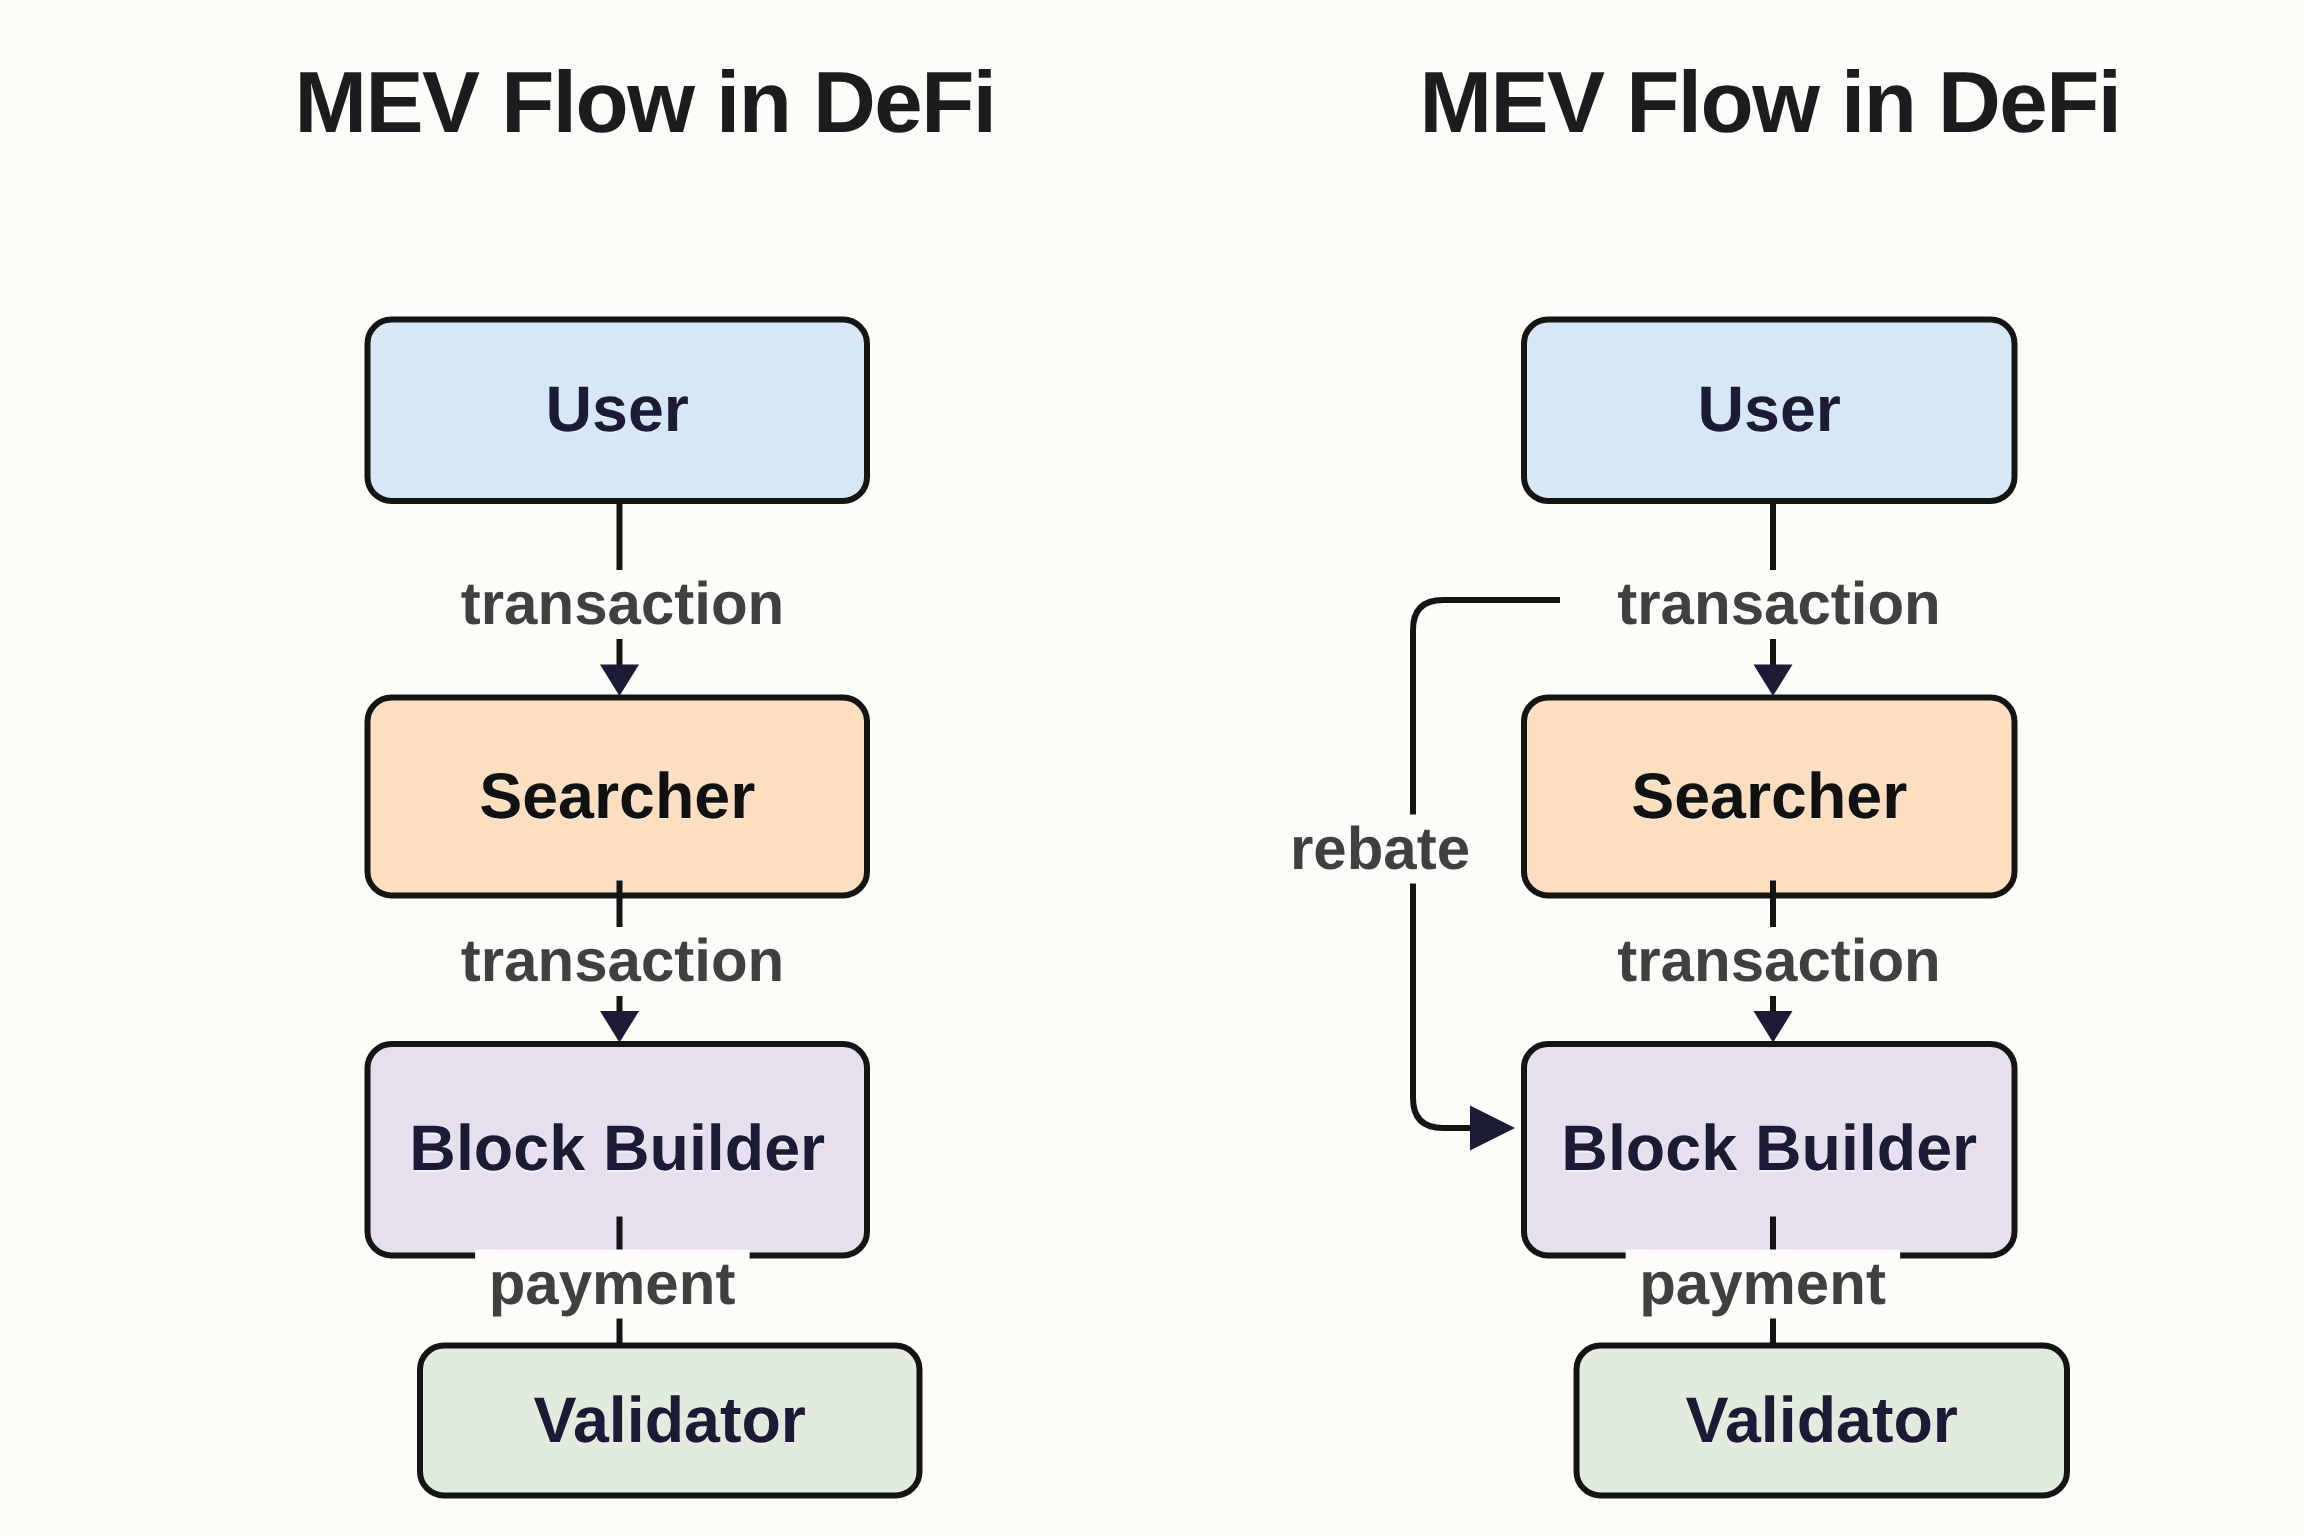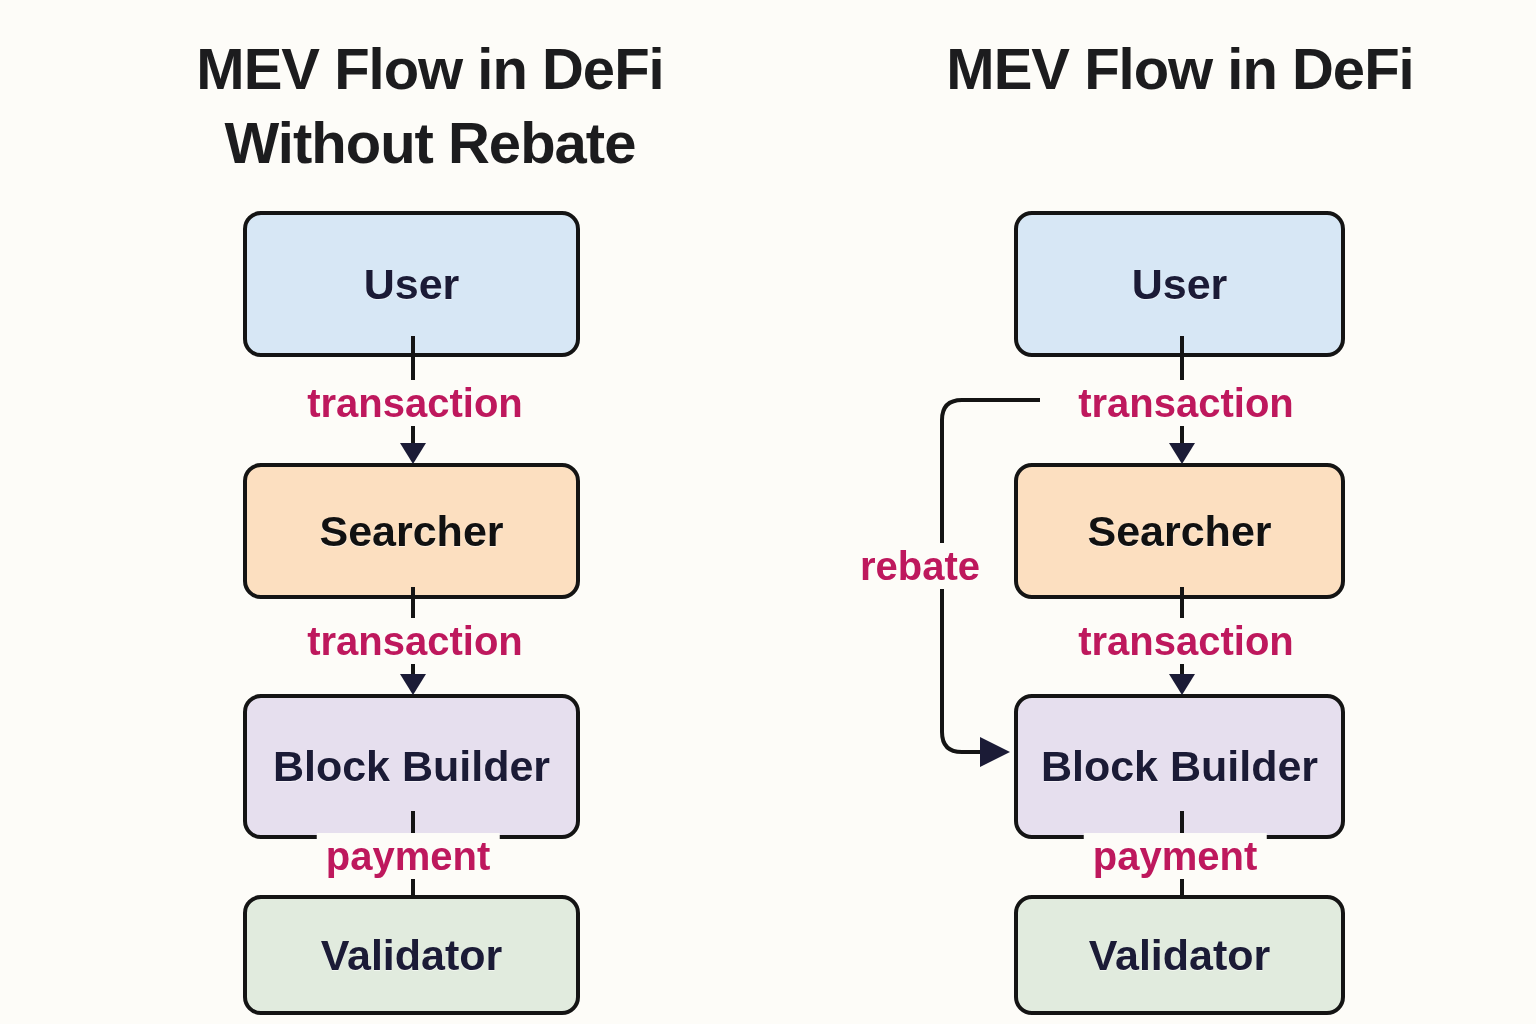--- a/index.html
+++ b/index.html
@@ -20,24 +20,24 @@
   .box{
     position:absolute;
     display:flex;align-items:center;justify-content:center;
     border:4px solid #141414;border-radius:18px;
     font-size:43px;font-weight:bold;white-space:nowrap;
     box-sizing:border-box;
     text-shadow:0 1px 0 rgba(255,255,255,.55);
   }
   .col-l{left:243px;width:337px;}
   .col-r{left:1014px;width:331px;}
-  .row-user{top:211px;height:146px;}
+  .row-user{top:211px;height:125px;}
   .row-searcher{top:463px;height:136px;}
   .row-builder{top:694px;height:145px;}
-  .row-validator{top:895px;height:120px;}
+  .row-validator{top:895px;height:104px;margin-left:35px;}
   .vline{position:absolute;width:4px;background:#141414;}
   .x-l{left:411px;}
   .x-r{left:1180px;}
   .seg-a{top:336px;height:44px;}
   .seg-b{top:424px;height:22px;}
   .seg-c{top:587px;height:32px;}
   .seg-d{top:660px;height:16px;}
   .seg-e{top:811px;height:30px;}
   .seg-f{top:874px;height:22px;}
   .arrow-down{
@@ -45,36 +45,35 @@
     border-left:13px solid transparent;
     border-right:13px solid transparent;
     border-top:21px solid #1b1b36;
   }
   .ax-l{left:400px;}
   .ax-r{left:1169px;}
   .ay-1{top:443px;}
   .ay-2{top:674px;}
   .edge-label{
     position:absolute;transform:translateX(-50%);
-    font-size:40px;font-weight:bold;color:#be185d;
+    font-size:40px;font-weight:bold;color:#404040;
     background:#fdfcf8;padding:0 9px;line-height:46px;
     white-space:nowrap;
   }
   .rebate-svg{position:absolute;left:900px;top:380px;width:140px;height:400px;}
   .rebate-svg path{stroke:#141414;stroke-width:4;fill:none;}
   .rebate-svg polygon{fill:#1b1b36;}
 </style>
 </head>
 <body style="background-color: rgb(253, 252, 248);">
 
 <div class="canvas">
 
   <div class="title title-left">
     <div>MEV Flow in DeFi</div>
-    <div>Without Rebate</div>
   </div>
 
   <div class="box col-l row-user" style="background-color: rgb(215, 231, 245); color: rgb(27, 27, 54);">
     <span>User</span>
   </div>
   <div class="box col-l row-searcher" style="background-color: rgb(252, 223, 192); color: rgb(17, 17, 17);">
     <span>Searcher</span>
   </div>
   <div class="box col-l row-builder" style="background-color: rgb(230, 223, 238); color: rgb(27, 27, 54);">
     <span>Block Builder</span>

